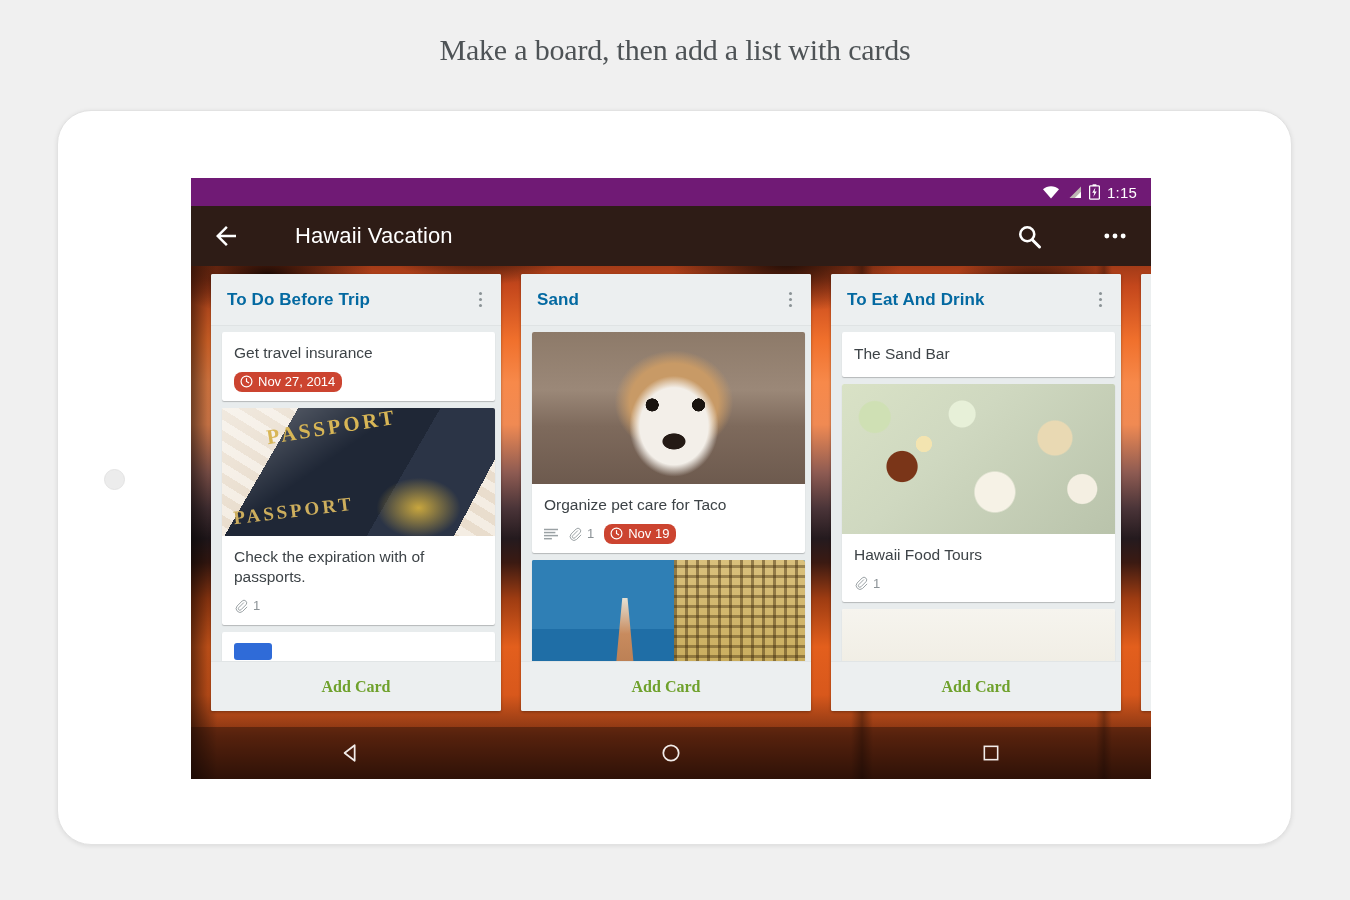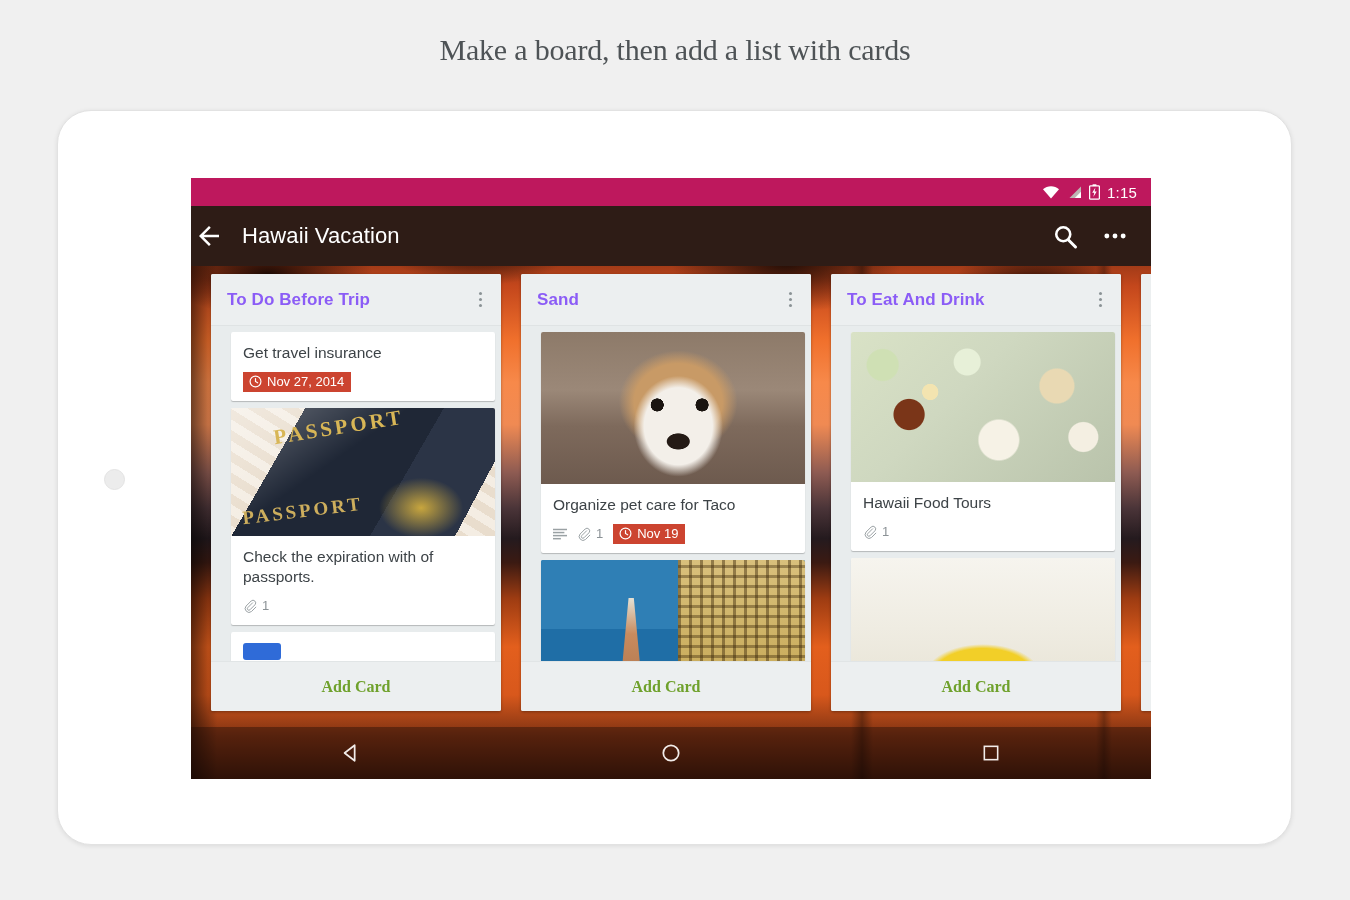--- a/index.html
+++ b/index.html
@@ -96,21 +96,21 @@
       linear-gradient(90deg, rgba(0,0,0,0) 0%, rgba(0,0,0,0.35) 50%, rgba(0,0,0,0) 100%) no-repeat 660px 0 / 22px 100%,
       linear-gradient(90deg, rgba(0,0,0,0) 0%, rgba(0,0,0,0.3) 50%, rgba(0,0,0,0) 100%) no-repeat 905px 0 / 16px 100%;
   }
 
   
   .status-bar {
     position: absolute;
     left: 0; top: 0;
     width: 100%;
     height: 28px;
-    background: #be185d;
+    background: #701a75;
     display: flex;
     align-items: center;
     justify-content: flex-end;
     padding-right: 14px;
     gap: 7px;
     z-index: 8;
   }
   .status-bar .ico { display: block; }
   .status-time {
     color: #ffffff;
@@ -120,22 +120,23 @@
 
   
   .app-bar {
     position: absolute;
     left: 0; top: 28px;
     width: 100%;
     height: 60px;
     background: #2e1c16;
     display: flex;
     align-items: center;
-    padding: 0 22px 0 3px;
+    padding: 0 22px 0 20px;
     z-index: 8;
+    gap: 36px;
   }
   .app-bar .back { width: 30px; height: 30px; flex: 0 0 auto; cursor: pointer; }
   .app-title {
     color: #ffffff;
     font-size: 22px;
     margin-left: 18px;
     flex: 1 1 auto;
     letter-spacing: 0.1px;
   }
   .app-bar .act { width: 28px; height: 28px; flex: 0 0 auto; cursor: pointer; margin-left: 22px; }
@@ -171,36 +172,36 @@
     display: flex;
     align-items: center;
     padding: 0 10px 0 16px;
     border-bottom: 1px solid #dfe3e4;
     flex: 0 0 52px;
   }
   .list-title {
     flex: 1 1 auto;
     font-size: 17px;
     font-weight: bold;
-    color: #8b5cf6;
+    color: #0369a1;
     letter-spacing: 0.1px;
   }
   .kebab {
     width: 22px; height: 26px;
     display: flex; flex-direction: column;
     align-items: center; justify-content: center;
     gap: 3px;
     cursor: pointer;
     flex: 0 0 auto;
   }
   .kebab i { width: 3px; height: 3px; border-radius: 50%; background: #8b9396; display: block; }
 
   .cards {
     flex: 1 1 auto;
-    padding: 6px 6px 0 20px;
+    padding: 6px 6px 0 11px;
     overflow: hidden;
   }
   .card {
     background: #ffffff;
     border-radius: 2px;
     box-shadow: 0 1px 1px rgba(0,0,0,0.22);
     margin-bottom: 7px;
     overflow: hidden;
   }
   .card-cover { width: 100%; height: 128px; display: block; }
@@ -220,21 +221,21 @@
   .badge-desc { width: 14px; height: 12px; display: block; }
   .badge-attach { display: flex; align-items: center; gap: 5px; }
   .badge-attach svg { width: 14px; height: 14px; display: block; }
   .badge-count { font-size: 13px; color: #8b9296; }
   .due {
     display: inline-flex;
     align-items: center;
     gap: 5px;
     background: #cc4430;
     color: #ffffff;
-    border-radius: 0;
+    border-radius: 8px;
     padding: 2px 7px 3px 6px;
     font-size: 13px;
   }
   .due svg { width: 13px; height: 13px; display: block; }
 
   .label-swatch {
     width: 38px;
     height: 17px;
     border-radius: 3px;
     margin-bottom: 9px;
@@ -514,20 +515,25 @@
         <div class="list-title">To Eat And Drink</div>
         <div class="kebab">
             <i></i>
             <i></i>
             <i></i>
           </div>
       </div>
       <div class="cards">
 
 
+        <div class="card">
+          <div class="card-body" style="padding-top:12px;padding-bottom:12px;">
+            <div class="card-title">The Sand Bar</div>
+          </div>
+        </div>
 
         <div class="card">
           <div class="card-cover cover-food" style="height:150px;"></div>
           <div class="card-body">
             <div class="card-title">Hawaii Food Tours</div>
             <div class="badges">
               <span class="badge-attach">
                 <svg viewBox="0 0 24 24">
                   <path d="M16.5 6.5 8.2 14.8a2.6 2.6 0 0 0 3.7 3.7l8.6-8.6a4.6 4.6 0 0 0-6.5-6.5l-8.7 8.7a6.6 6.6 0 0 0 9.3 9.3l7.4-7.4" fill="none" stroke="#9aa1a4" stroke-width="1.7" stroke-linecap="round"></path>
                 </svg>

